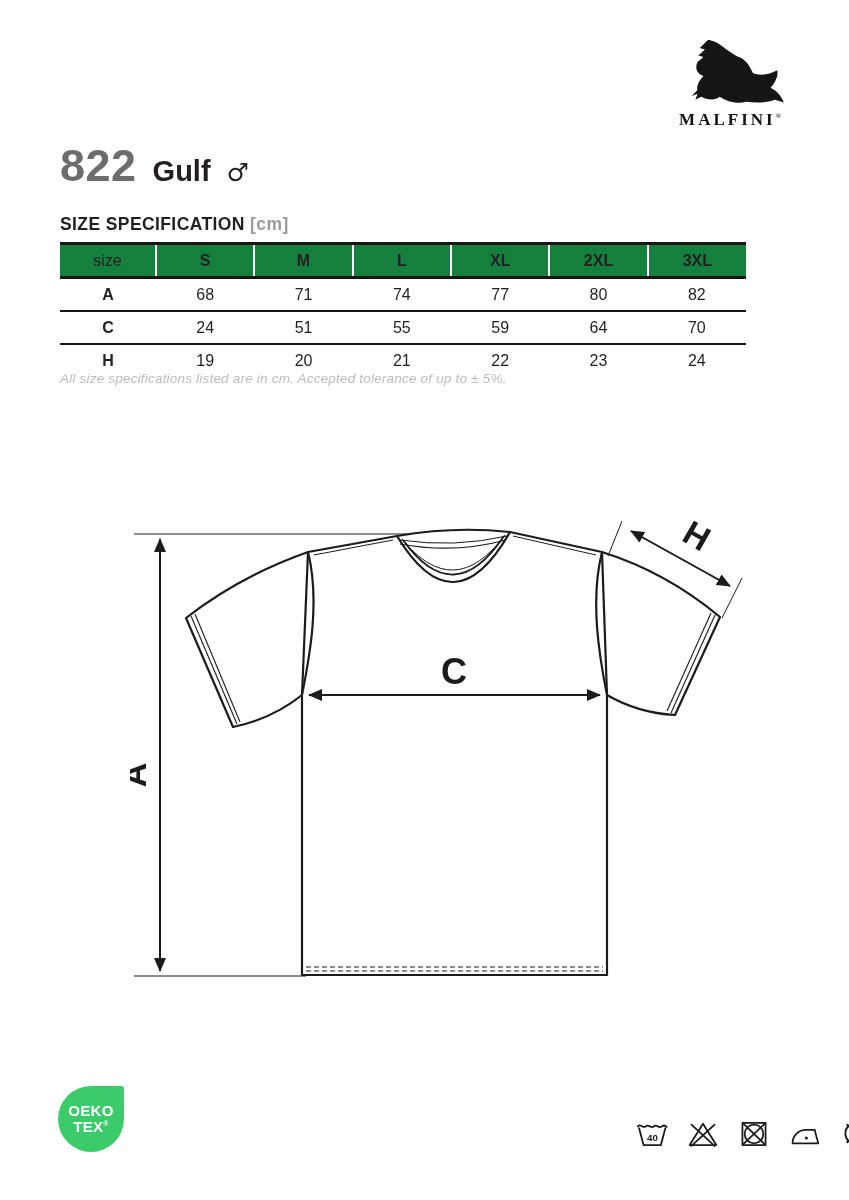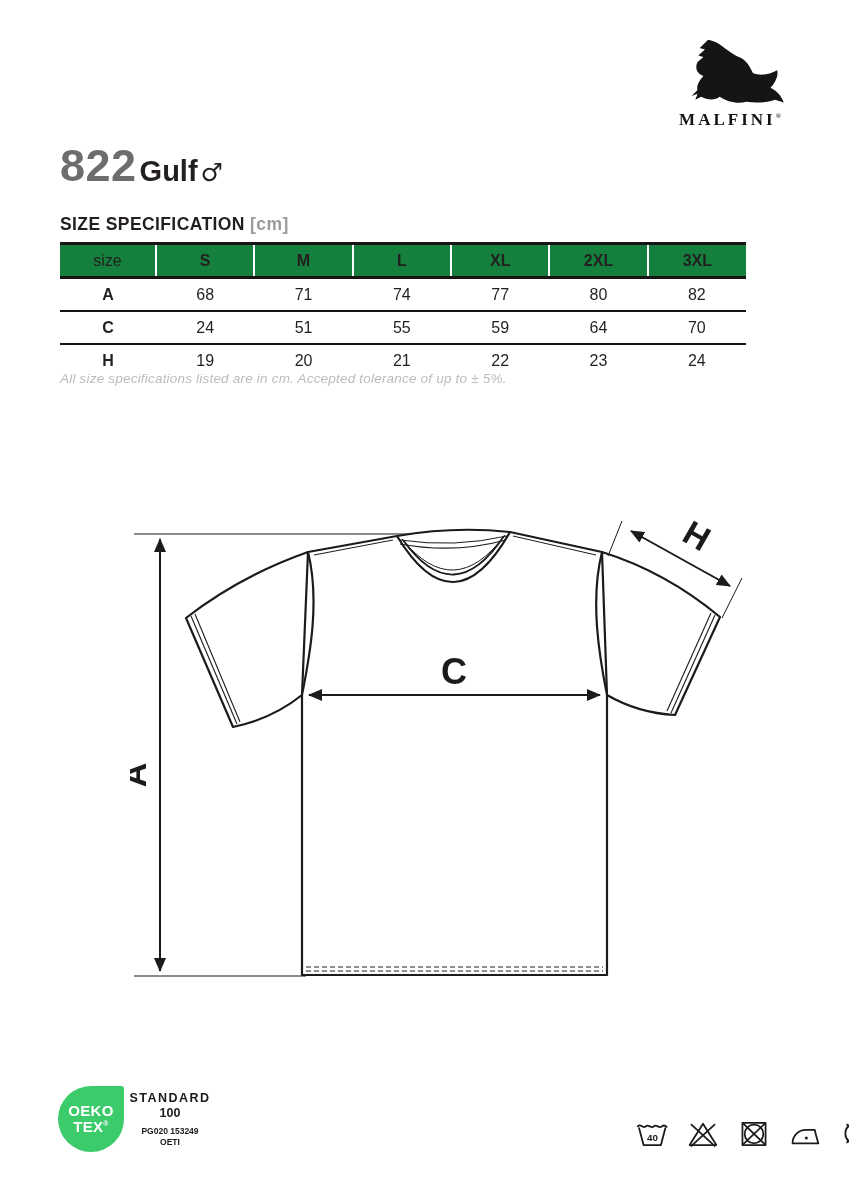--- a/index.html
+++ b/index.html
@@ -7,21 +7,21 @@
         font-family:"Liberation Sans",sans-serif;color:#231f20;border-radius:14px;}
 
   
   .brand{position:absolute;left:660px;top:36px;width:140px;text-align:center;}
   .brand svg{width:118px;height:72px;display:block;margin:0 auto;}
   .wordmark{font-family:"Liberation Serif",serif;font-weight:bold;font-size:17px;
             letter-spacing:3px;color:#141414;margin-top:2px;white-space:nowrap;}
   .wordmark sup{font-size:7px;letter-spacing:0;}
 
   
-  .title{position:absolute;left:60px;top:140px;display:flex;align-items:baseline;gap:3px;}
+  .title{position:absolute;left:60px;top:140px;display:flex;align-items:baseline;gap:16px;}
   .product-code{font-size:45px;font-weight:bold;color:#6d6d6d;letter-spacing:0.5px;}
   .product-name{font-size:29px;font-weight:bold;color:#231f20;}
   .product-gender{font-family:"DejaVu Sans",sans-serif;font-size:25px;color:#231f20;}
 
   
   .spec-head{position:absolute;left:60px;top:214px;font-size:17.5px;font-weight:bold;letter-spacing:0.4px;}
   .spec-unit{color:#9b9b9b;font-weight:bold;}
 
   table.spec{position:absolute;left:60px;top:242px;width:686px;border-collapse:collapse;
              table-layout:fixed;border-top:3px solid #161616;}
@@ -197,26 +197,20 @@
       <line x1="501" y1="41" x2="600" y2="96" stroke="#1b1b1b" stroke-width="2" marker-start="url(#arw)" marker-end="url(#arw)"></line>
       <text transform="translate(561,56) rotate(30)" font-size="34" text-anchor="middle">H</text>
     </g>
   </svg>
 
   <div class="oeko">
     <div class="oeko-badge">
       <span>OEKO</span>
       <span><span>TEX</span><sup>®</sup></span>
     </div>
-    <div class="oeko-text">
-      <div class="oeko-standard">STANDARD</div>
-      <div class="oeko-number">100</div>
-      <div class="oeko-certno">PG020 153249</div>
-      <div class="oeko-inst">OETI</div>
-    </div>
   </div>
 
   <div class="care">
     <svg viewBox="0 0 36 32">
       <path class="stroke" d="M2,8 C5,4 8,11 11,8 C14,5 17,11 20,8 C23,5 26,11 29,8 C31,6.5 33,7 34.5,8.5"></path>
       <path class="stroke" d="M3.5,10 L8.5,29 L28,29 L33,10"></path>
       <text x="18.5" y="25" font-size="11" text-anchor="middle">40</text>
     </svg>
     <svg viewBox="0 0 36 32">
       <path class="stroke" d="M18,5 L33,29 L3,29 Z"></path>

